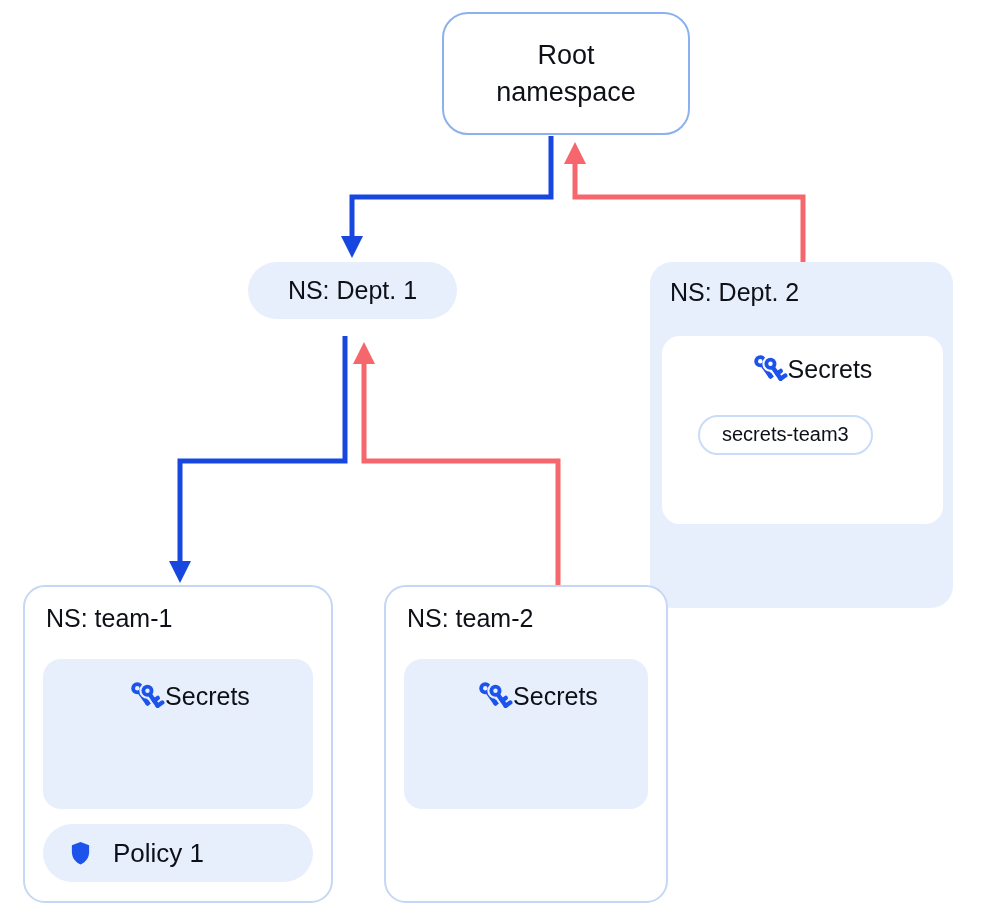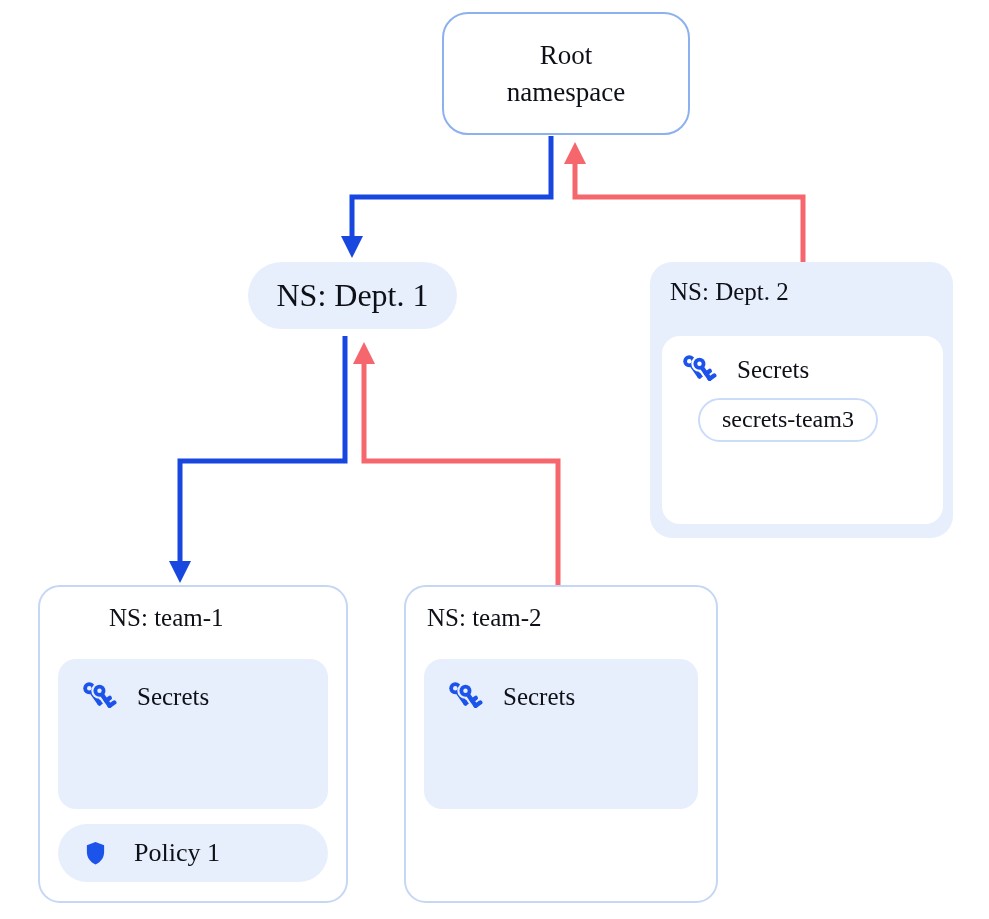--- a/index.html
+++ b/index.html
@@ -3,21 +3,21 @@
 <meta charset="utf-8">
 <style>
   html, body { margin: 0; padding: 0; background: #ffffff; }
   * { box-sizing: border-box; }
 
   #canvas {
     position: relative;
     width: 989px;
     height: 919px;
     background: var(--bg, #ffffff);
-    font-family: Liberation Serif, serif;
+    font-family: Liberation Sans, sans-serif;
     color: var(--text, #0d1016);
     overflow: hidden;
   }
 
   .edges {
     position: absolute;
     left: 0; top: 0;
     pointer-events: none;
   }
   .edge-line { fill: none; stroke-width: 5px; }
@@ -37,30 +37,30 @@
     display: flex; align-items: center; justify-content: center;
     text-align: center;
   }
   .root-node .label {
     width: 175px;
     font-size: 27px; font-weight: 500; line-height: 1.35;
   }
 
   
   .dept1-node {
-    left: 248px; top: 262px; width: 209px; height: 67px;
+    left: 248px; top: 262px; width: 209px; height: 57px;
     background: var(--node-fill);
     border-radius: 38px;
     display: flex; align-items: center; justify-content: center;
-    font-size: 32px; font-weight: 500;
+    font-size: 25px; font-weight: 500;
   }
 
   
   .dept2-node {
-    left: 650px; top: 262px; width: 303px; height: 276px;
+    left: 650px; top: 262px; width: 303px; height: 346px;
     background: var(--node-fill);
     border-radius: 22px;
   }
   .dept2-node .node-title {
     padding: 16px 0 0 20px;
     font-size: 25px; font-weight: 500;
   }
   .dept2-node .secrets-card {
     position: absolute;
     left: 12px; right: 10px; top: 74px; height: 188px;
@@ -69,66 +69,66 @@
     padding: 17px 0 0 18px;
   }
 
   
   .team-node {
     width: 310px; height: 318px;
     background: #ffffff;
     border: 2px solid var(--box-border);
     border-radius: 22px;
   }
-  .team1-node { left: 38px; top: 585px; padding-left: 48px; }
-  .team2-node { left: 404px; top: 585px; width: 314px; }
+  .team1-node { left: 23px; top: 585px; }
+  .team2-node { left: 384px; top: 585px; width: 284px; }
   .team-node .node-title {
     padding: 17px 0 0 21px;
     font-size: 25px; font-weight: 500;
   }
   .team-node .secrets-card {
     position: absolute;
     left: 18px; right: 18px; top: 72px; height: 150px;
     background: var(--node-fill);
     border-radius: 18px;
     padding: 21px 0 0 22px;
   }
   .team-node .policy-card {
     position: absolute;
     left: 18px; right: 18px; top: 237px; height: 58px;
     background: var(--node-fill);
     border-radius: 29px;
     display: flex; align-items: center;
-    padding-left: 26px; gap: 27px;
+    padding-left: 26px; gap: 21px;
   }
   .policy-card .policy-label { font-size: 26px; font-weight: 500; }
 
   .secrets-header {
-    display: flex; align-items: center; gap: 20px;
-    font-size: 25px; font-weight: 500;
+    display: flex; align-items: center; gap: 0;
+    font-size: 25px; font-weight: 500; justify-content: center;
   }
 
   .pill {
     display: inline-block;
     background: #ffffff;
     border: 2px solid var(--pill-border);
     border-radius: 25px;
     font-weight: 500;
     white-space: nowrap;
   }
   .team-node .pill {
     margin: 17px 0 0 28px;
     padding: 8px 26px 9px 26px;
     font-size: 26px;
   }
   .dept2-node .pill {
     display: block; width: fit-content;
-    margin: 12px 0 0 18px;
+    margin: 29px 0 0 18px;
     padding: 6px 22px 7px 22px;
-    font-size: 24px;
+    font-size: 20px;
   }
 
   
   .keys-icon { width: 37px; height: 33px; flex: 0 0 auto; }
   .keys-icon .k-stroke { stroke: var(--icon-blue); stroke-width: 4.6; stroke-linecap: round; fill: none; }
   .keys-icon .k-fill   { fill: var(--icon-blue); }
   .keys-icon .halo-line { stroke: var(--halo); stroke-width: 9; stroke-linecap: round; fill: none; }
   .keys-icon .halo-c    { fill: var(--halo); }
   .keys-icon .hole      { fill: var(--halo); }
   .secrets-card        { --halo: #ffffff; }

